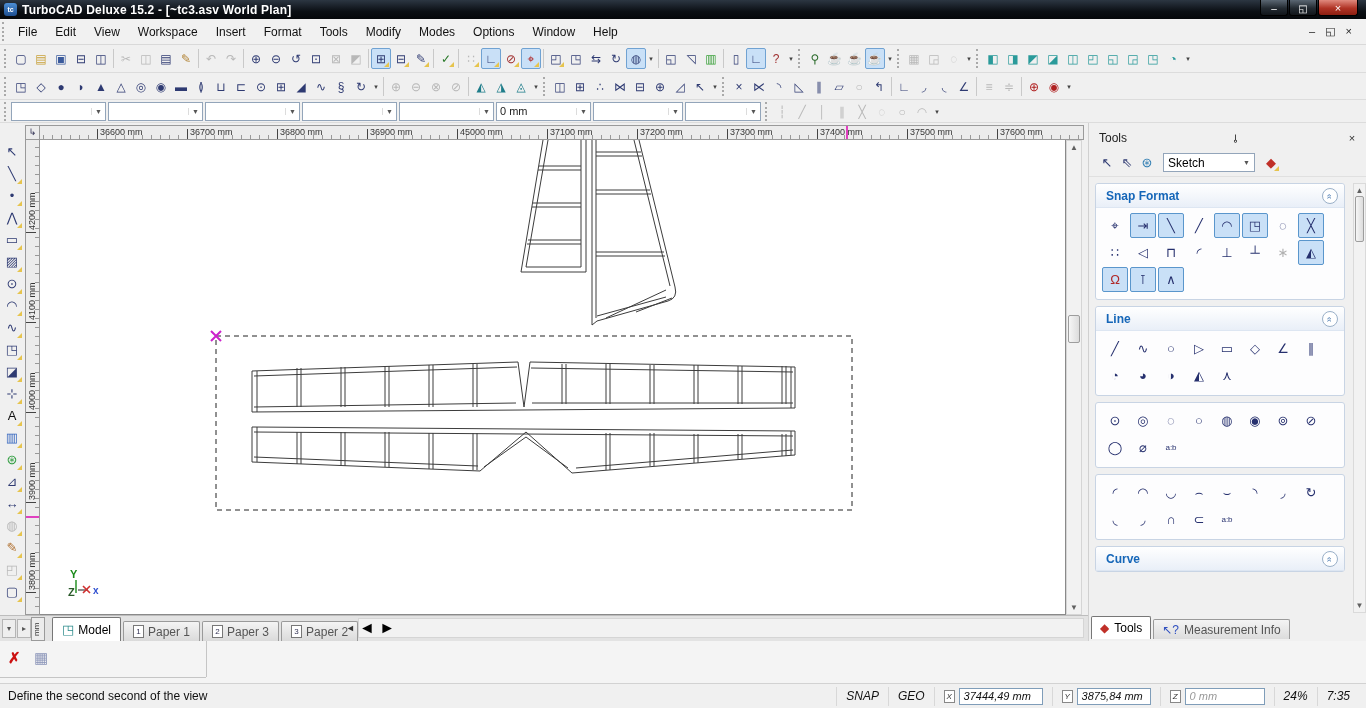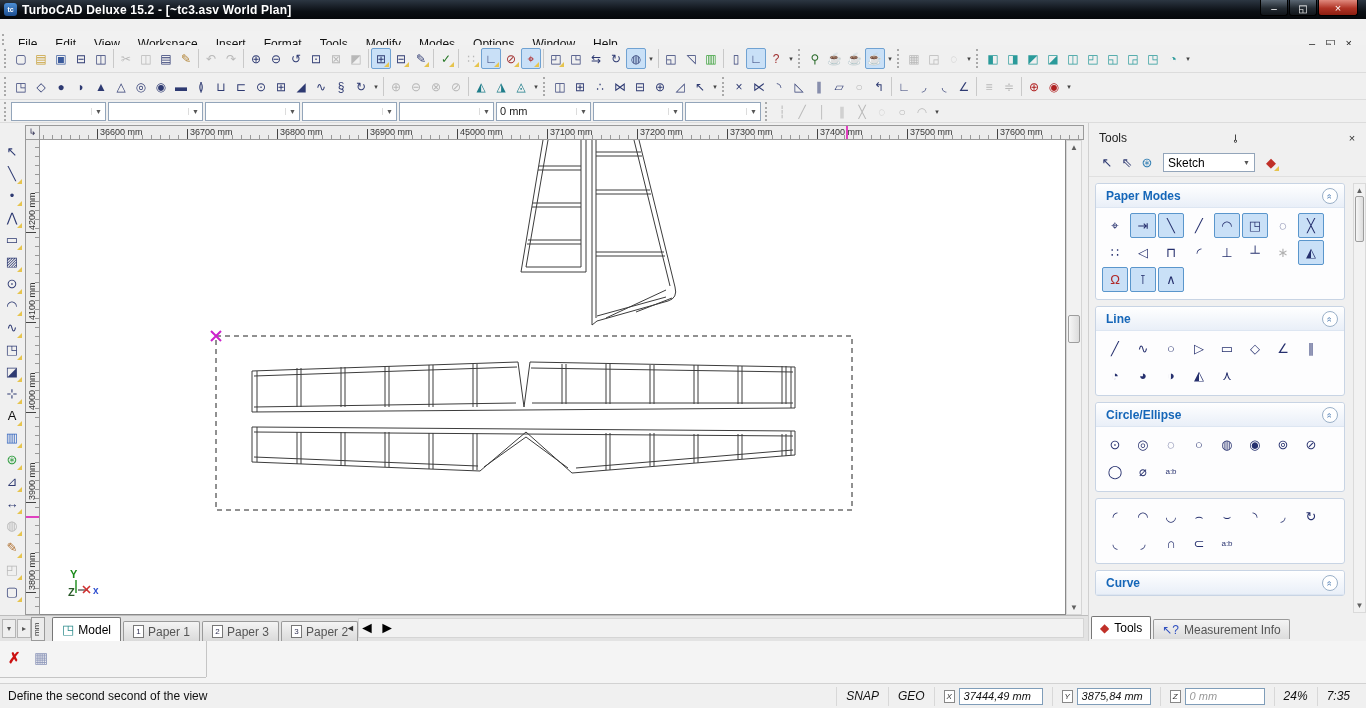--- a/index.html
+++ b/index.html
@@ -14,21 +14,21 @@
     color:#fff; font-size:7px; font-weight:bold; text-align:center; line-height:13px; margin-right:5px; }
   .title { color:#fff; font-size:12px; font-weight:bold; letter-spacing:.2px; }
   .winbtns { margin-left:auto; display:flex; margin-right:8px; margin-top:-4px; }
   .wbtn { width:28px; height:16px; color:#fff; font-size:10px; text-align:center; line-height:17px;
     background:linear-gradient(#5a6672,#232a31 55%,#11151a); border:1px solid #000; border-top:none;
     border-radius:0 0 3px 3px; margin-left:1px; }
   .wbtn.close { width:40px; background:linear-gradient(#e08a7e,#b03325 55%,#8c1f12); font-size:11px; }
 
   
   .menubar { position:absolute; left:0; top:19px; width:1366px; height:26px; background:#f1f1f1;
-    border-bottom:1px solid #d9d9d9; display:flex; align-items:center;margin-top:12px; }
+    border-bottom:1px solid #d9d9d9; display:flex; align-items:center; }
   .menu-item { padding:4px 9px; font-size:12px; color:#111; }
   .mdi { margin-left:auto; display:flex; gap:10px; padding-right:14px; color:#222; font-size:11px; }
   .mdi span { line-height:11px; }
 
   
   .tbrow { position:absolute; left:0; width:1366px; display:flex; align-items:center; background:#f0f0f0;
     border-bottom:1px solid #dcdcdc; padding-left:2px; }
   #row1 { top:45px; height:28px; }
   #row2 { top:73px; height:27px; }
   #row3 { top:100px; height:23px; }
@@ -565,21 +565,21 @@
         <span>Sketch</span>
         <span class="arr">▼</span>
       </span>
       <span id="ptb-bucket" class="inline">
           <span class="tb-btn fly" style="color: rgb(192, 48, 40);">◆</span>
         </span>
     </div>
     <div id="panel-sections">
         <div class="card">
           <div class="card-h">
-            <span class="card-title">Paper Modes</span>
+            <span class="card-title">Snap Format</span>
             <span class="card-chev"><span>»</span></span>
           </div>
           <div class="card-b">
             <div class="pal-row">
               <span class="pal-btn">⌖</span>
               <span class="pal-btn hl">⇥</span>
               <span class="pal-btn hl">╲</span>
               <span class="pal-btn">╱</span>
               <span class="pal-btn hl">◠</span>
               <span class="pal-btn hl">◳</span>
@@ -622,24 +622,20 @@
             <div class="pal-row">
               <span class="pal-btn">◔</span>
               <span class="pal-btn">◕</span>
               <span class="pal-btn">◑</span>
               <span class="pal-btn">◭</span>
               <span class="pal-btn">⋏</span>
             </div>
           </div>
         </div>
         <div class="card">
-          <div class="card-h">
-            <span class="card-title">Circle/Ellipse</span>
-            <span class="card-chev"><span>»</span></span>
-          </div>
           <div class="card-b">
             <div class="pal-row">
               <span class="pal-btn">⊙</span>
               <span class="pal-btn">◎</span>
               <span class="pal-btn">◌</span>
               <span class="pal-btn">○</span>
               <span class="pal-btn">◍</span>
               <span class="pal-btn">◉</span>
               <span class="pal-btn">⊚</span>
               <span class="pal-btn">⊘</span>

